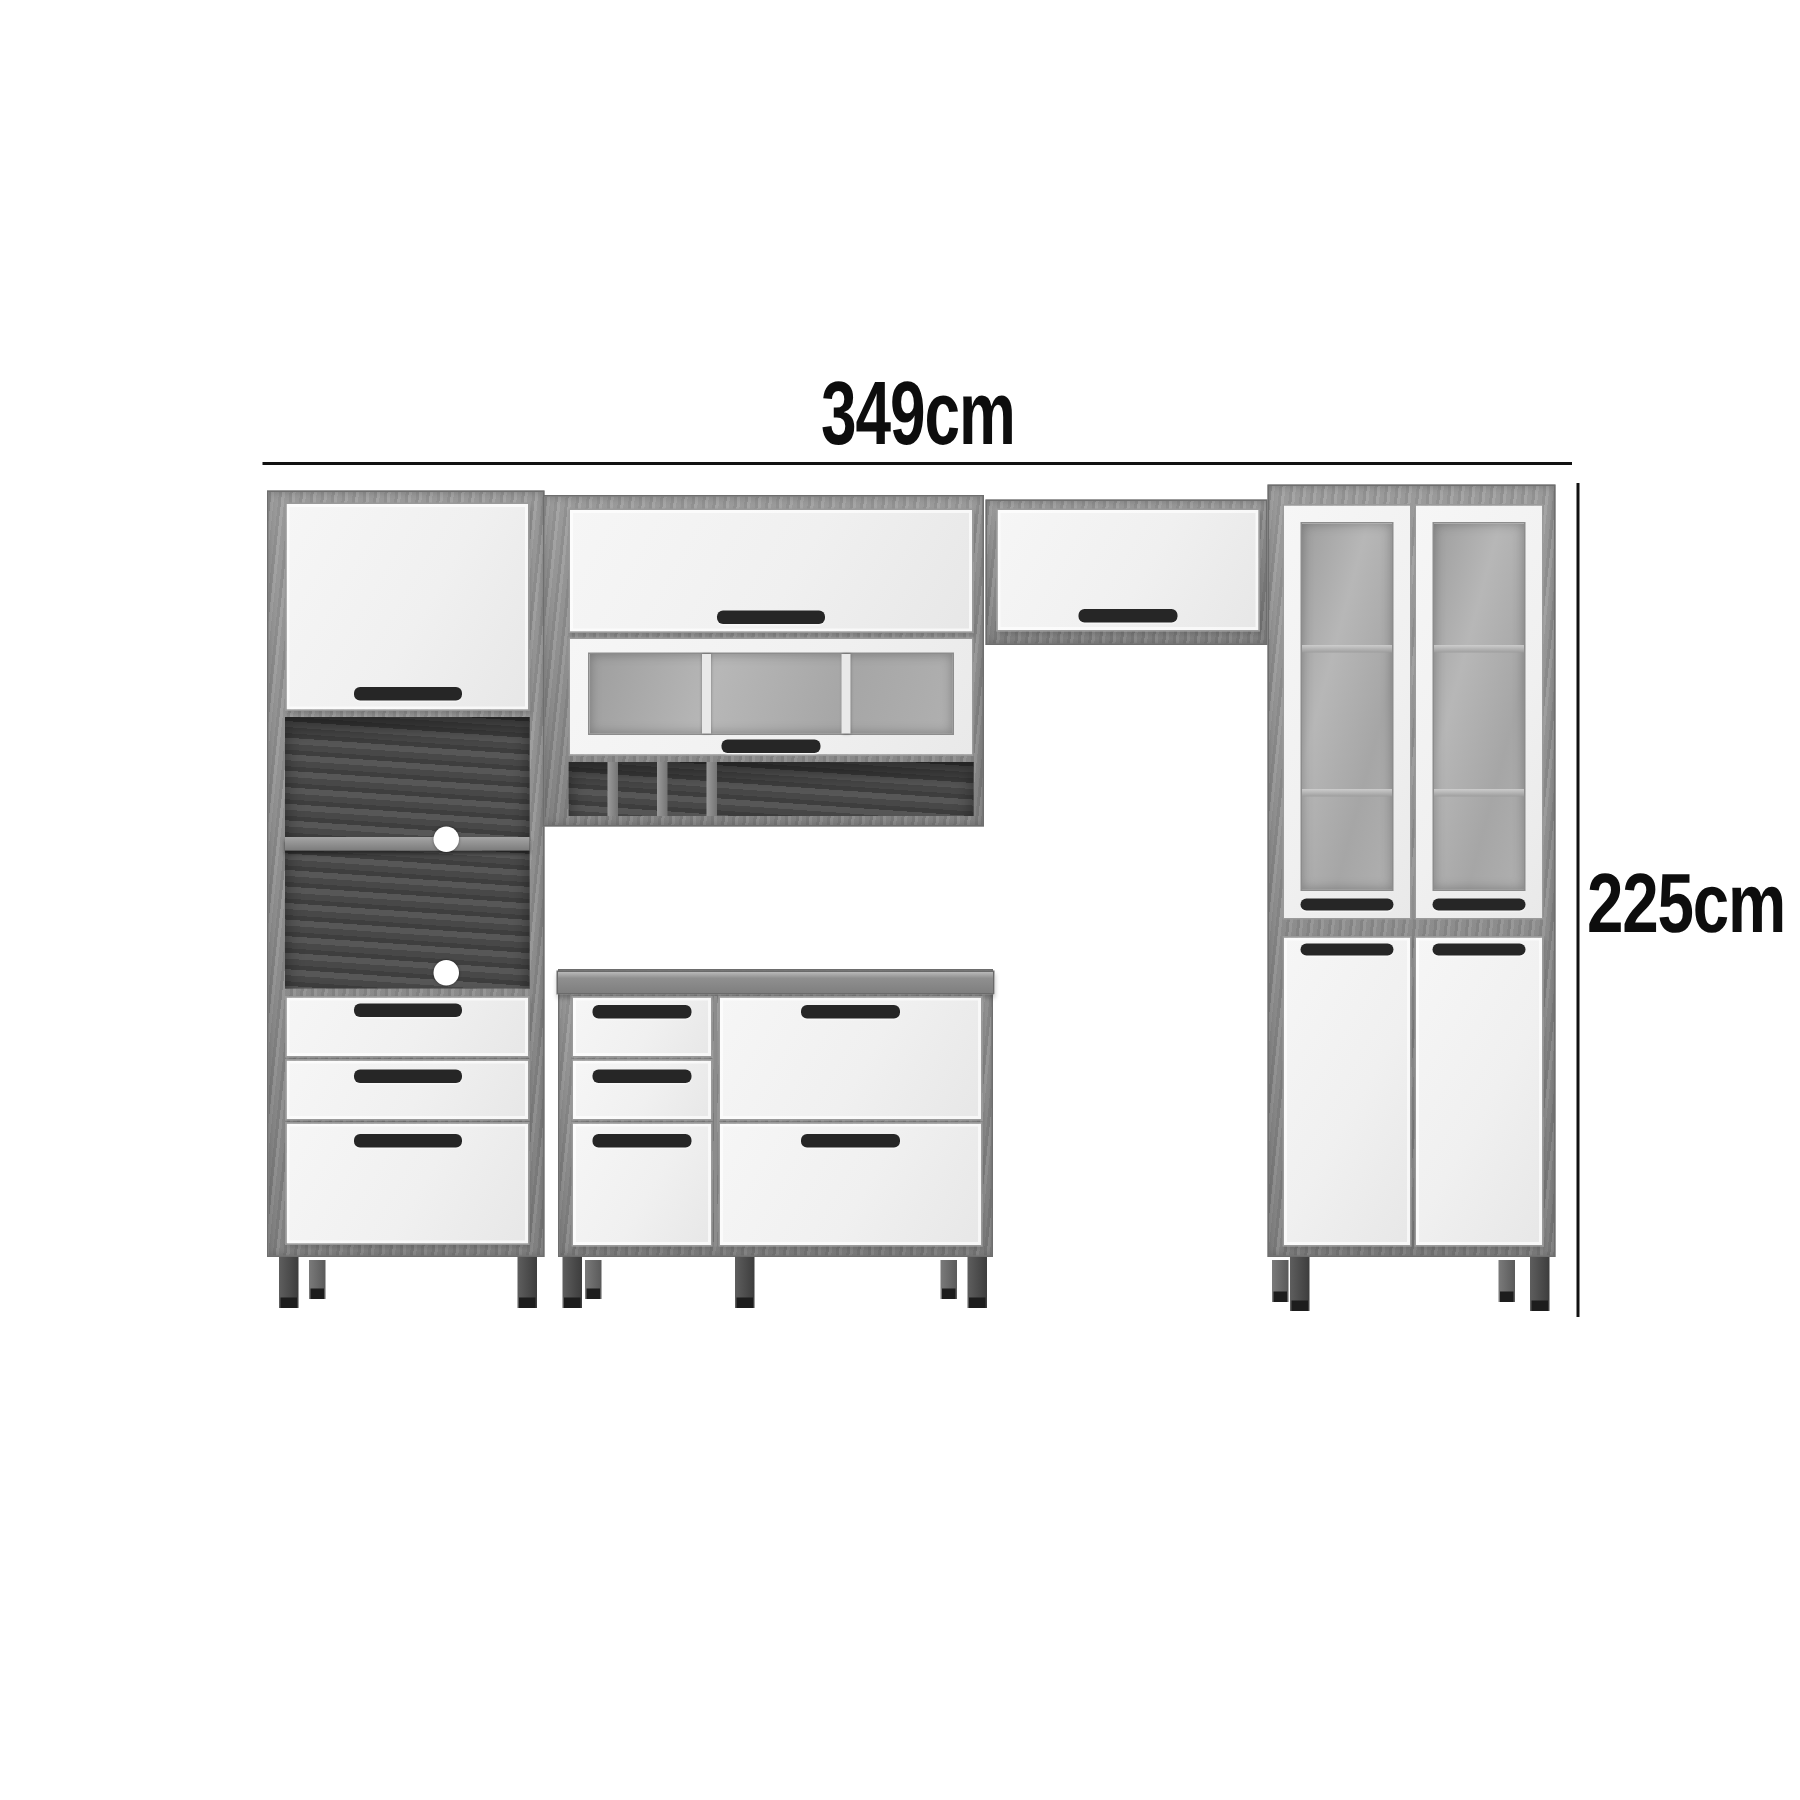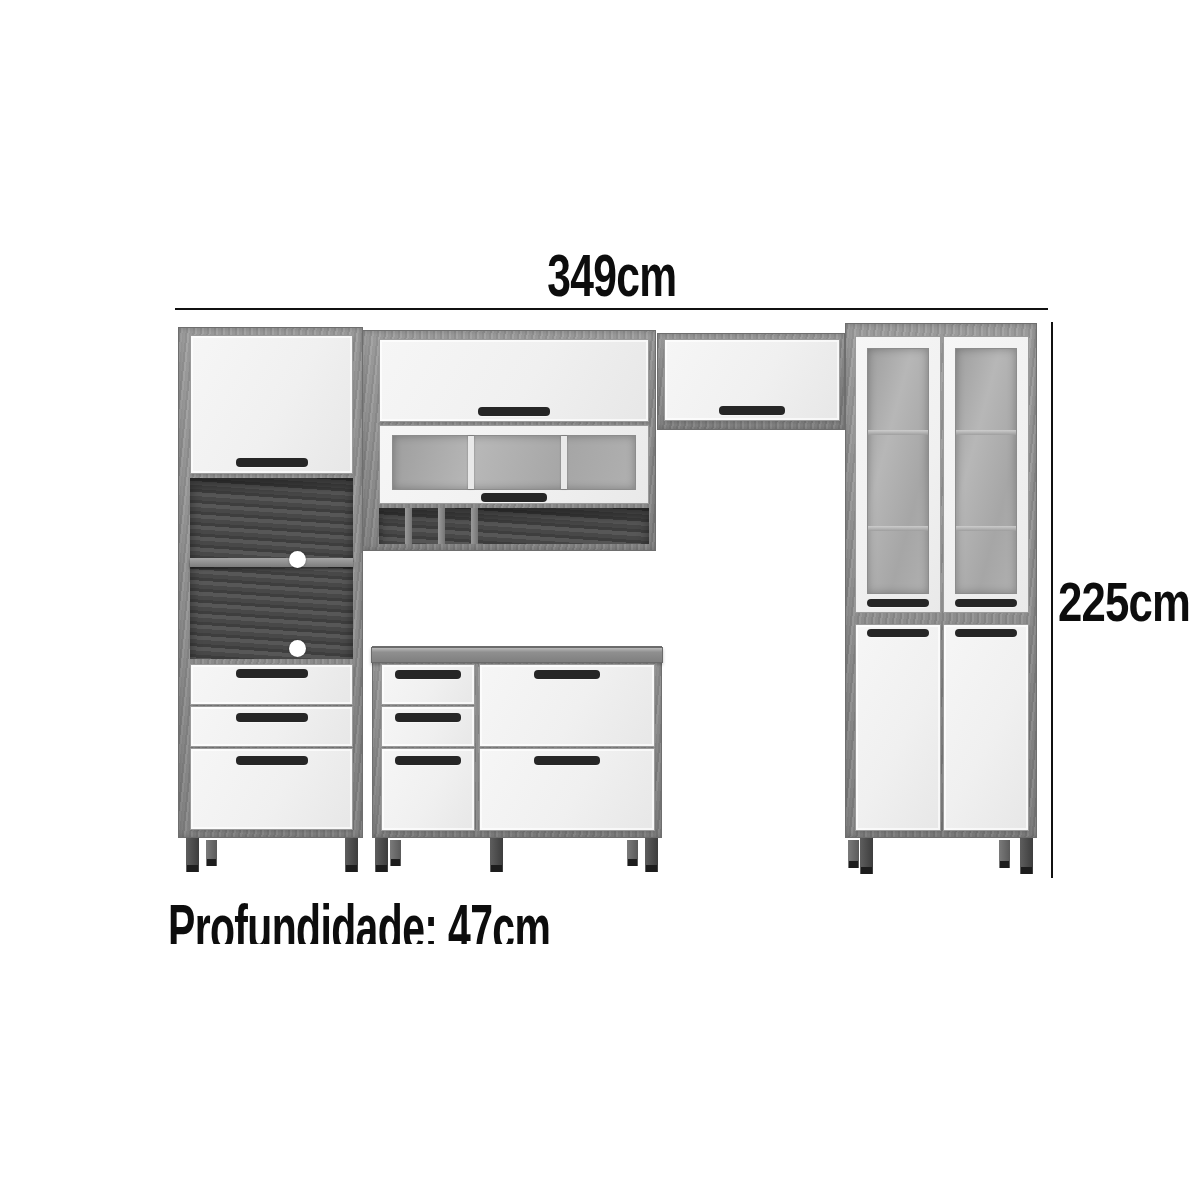--- a/index.html
+++ b/index.html
@@ -48,23 +48,20 @@
 
 <div class="canvas">
 
   <div class="dim-label" style="left:451px;top:246px;width:321px;text-align:center;font-size:60px;">
     <span class="squeeze sx-c">349cm</span>
   </div>
   <div class="dim-line" style="left:175px;top:308px;width:873px;height:2px;"></div>
   <div class="dim-line" style="left:1051px;top:322px;width:2px;height:556px;"></div>
   <div class="dim-label" style="left:1058px;top:574px;font-size:56px;">
     <span class="squeeze sx-l">225cm</span>
-  </div>
-  <div class="dim-label" style="left:168px;top:896px;font-size:64px;">
-    <span class="squeeze sx-d">Profundidade: 47cm</span>
   </div>
 
   <div class="module wood" style="left:178px;top:327px;width:185px;height:511px;">
     <div class="part panel" style="left:11px;top:7px;width:163px;height:139px;">
       <div class="handle" style="bottom:6px;width:72px;"></div>
     </div>
     <div class="part darkwood" style="left:11px;top:150px;width:163px;height:181px;">
       <div class="niche-shelf" style="top:80px;"></div>
       <div class="hole" style="left:99px;top:73px;"></div>
       <div class="hole" style="left:99px;top:162px;"></div>

